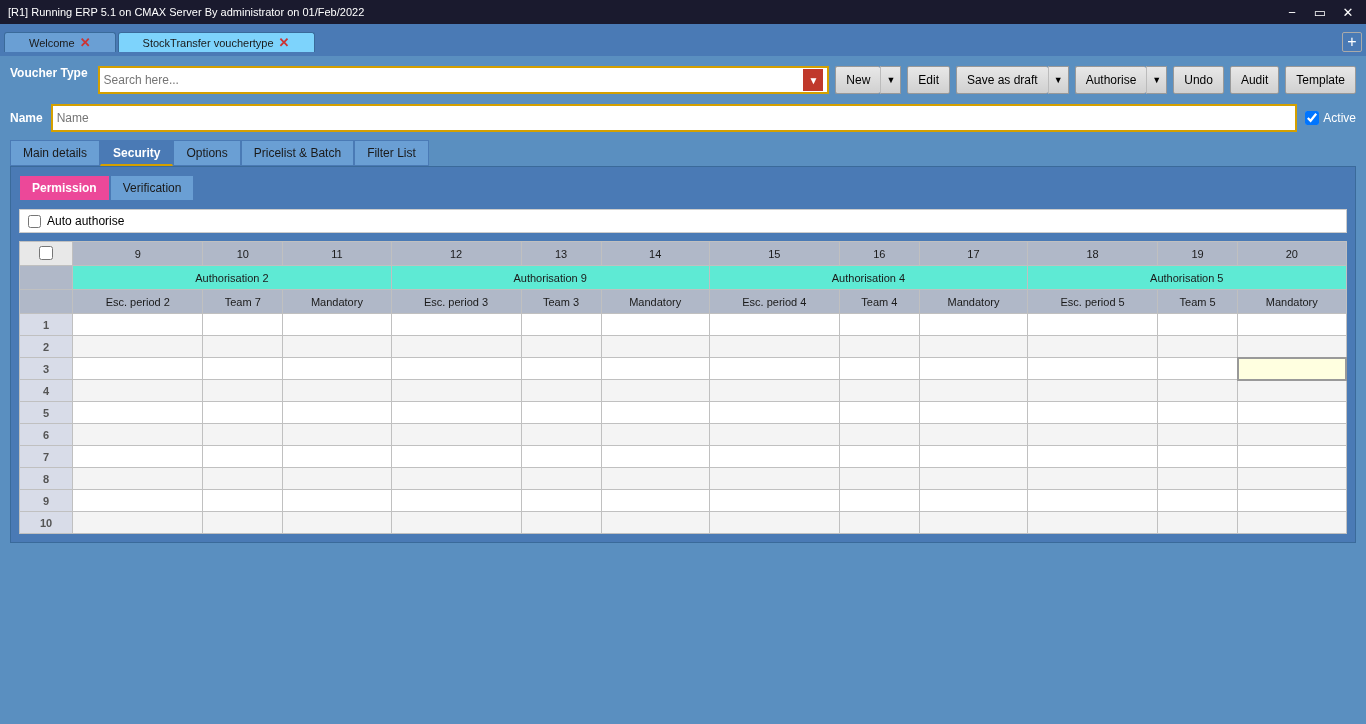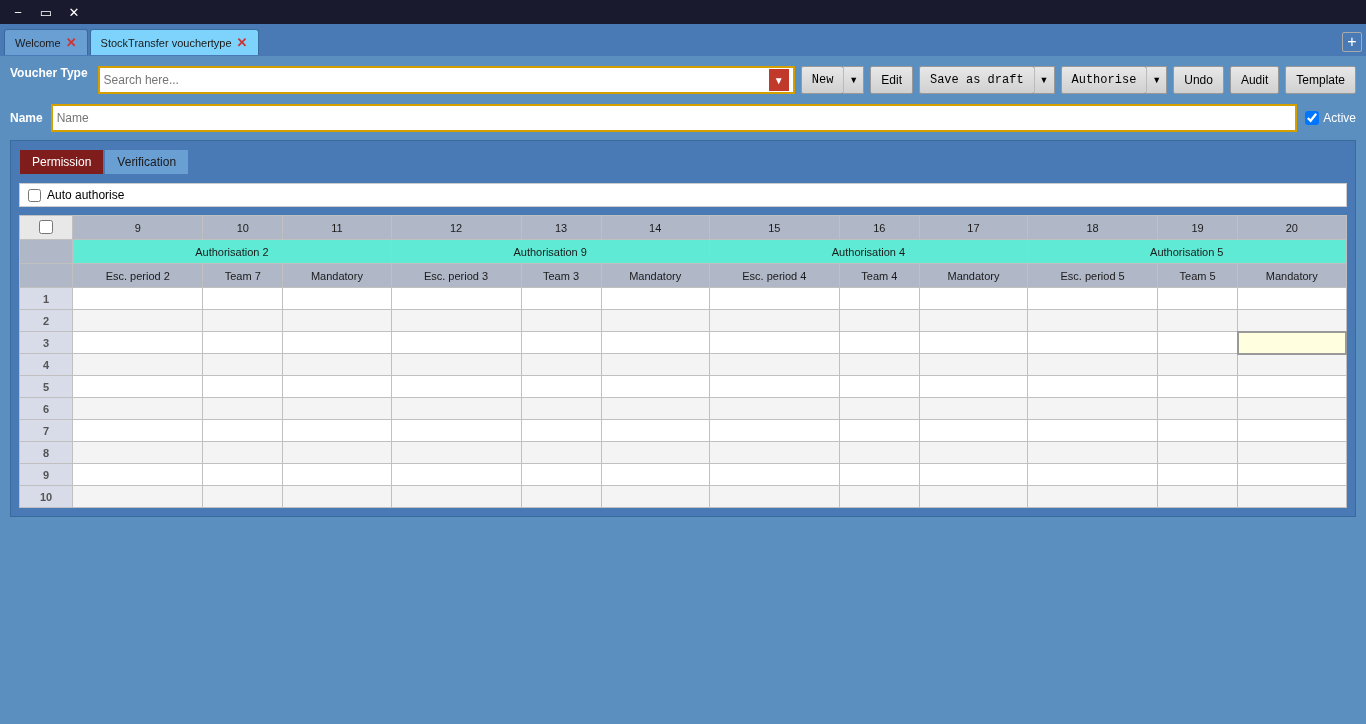--- a/index.html
+++ b/index.html
@@ -25,29 +25,29 @@
       display: flex;
       align-items: center;
       padding: 4px 4px 0 4px;
       gap: 2px;
       height: 32px;
     }
     .tab {
       background: #6a9fd4;
       border: 1px solid #3a6a9a;
       border-bottom: none;
-      padding: 3px 10px;
+      padding: 3px 24px;
       cursor: pointer;
       display: flex;
       align-items: center;
       gap: 5px;
       font-size: 11px;
       color: #1a1a1a;
       border-radius: 3px 3px 0 0;
-      height: 26px;
+      height: 20px;
     }
     .tab.active { background: #7dd3fc; }
     .tab-close { color: #cc3333; font-weight: bold; cursor: pointer; font-size: 13px; line-height: 1; }
     .tab-add { background: none; border: 1px solid #aaa; color: #fff; cursor: pointer; width: 20px; height: 20px; display: flex; align-items: center; justify-content: center; font-size: 16px; border-radius: 2px; margin-left: auto; }
 
     
     .main-content {
       background: #5a8fc0;
       padding: 10px;
       min-height: calc(724px - 56px);
@@ -112,21 +112,20 @@
       gap: 0;
     }
     .btn-main {
       background: linear-gradient(180deg, #e8e8e8 0%, #d0d0d0 100%);
       border: 1px solid #999;
       border-right: none;
       padding: 4px 10px;
       cursor: pointer;
       font-size: 12px;
       height: 28px;
-      font-family: Liberation Mono, monospace;
     }
     .btn-arrow {
       background: linear-gradient(180deg, #e8e8e8 0%, #d0d0d0 100%);
       border: 1px solid #999;
       border-left: 1px solid #bbb;
       padding: 4px 5px;
       cursor: pointer;
       height: 28px;
       display: flex;
       align-items: center;
@@ -200,23 +199,23 @@
       border: 1px solid #4a7ab5;
       padding: 4px 12px;
       cursor: pointer;
       font-size: 12px;
       color: #1a1a1a;
       height: 26px;
       display: flex;
       align-items: center;
     }
     .sub-tab.active {
-      background: #7f1d1d;
+      background: #ec4899;
       color: white;
-      font-weight: normal;
+      font-weight: bold;
     }
 
     
     .auto-authorise-row {
       display: flex;
       align-items: center;
       gap: 6px;
       background: white;
       border: 1px solid #ccc;
       padding: 4px 8px;
@@ -270,20 +269,21 @@
 
     .col-check { width: 30px; background: #e8e8e8; }
     .col-num { width: 35px; }
 
     .header-checkbox { width: 14px; height: 14px; }
   </style>
 </head>
 <body>
 
 <div class="title-bar">
+  <span>[R1] Running ERP 5.1 on CMAX Server By administrator on 01/Feb/2022</span>
   <div class="title-bar-controls">
     <button class="title-bar-btn">−</button>
     <button class="title-bar-btn">▭</button>
     <button class="title-bar-btn">✕</button>
   </div>
 </div>
 
 <div class="tab-bar">
   <div class="tab">
     <span>Welcome</span>
@@ -324,20 +324,37 @@
 
   <div class="name-row">
     <span class="name-label">Name</span>
     <input class="name-input" type="text" placeholder="Name" style="">
     <div class="active-checkbox-container">
       <input type="checkbox" class="active-checkbox" checked="" style="">
       <span>Active</span>
     </div>
   </div>
 
+  <div class="page-tabs">
+    <div class="page-tab">
+      <span>Main details</span>
+    </div>
+    <div class="page-tab active">
+      <span>Security</span>
+    </div>
+    <div class="page-tab">
+      <span>Options</span>
+    </div>
+    <div class="page-tab">
+      <span>Pricelist &amp; Batch</span>
+    </div>
+    <div class="page-tab">
+      <span>Filter List</span>
+    </div>
+  </div>
 
   <div class="content-panel">
 
     <div class="sub-tabs">
       <div class="sub-tab active">
         <span>Permission</span>
       </div>
       <div class="sub-tab">
         <span>Verification</span>
       </div>

